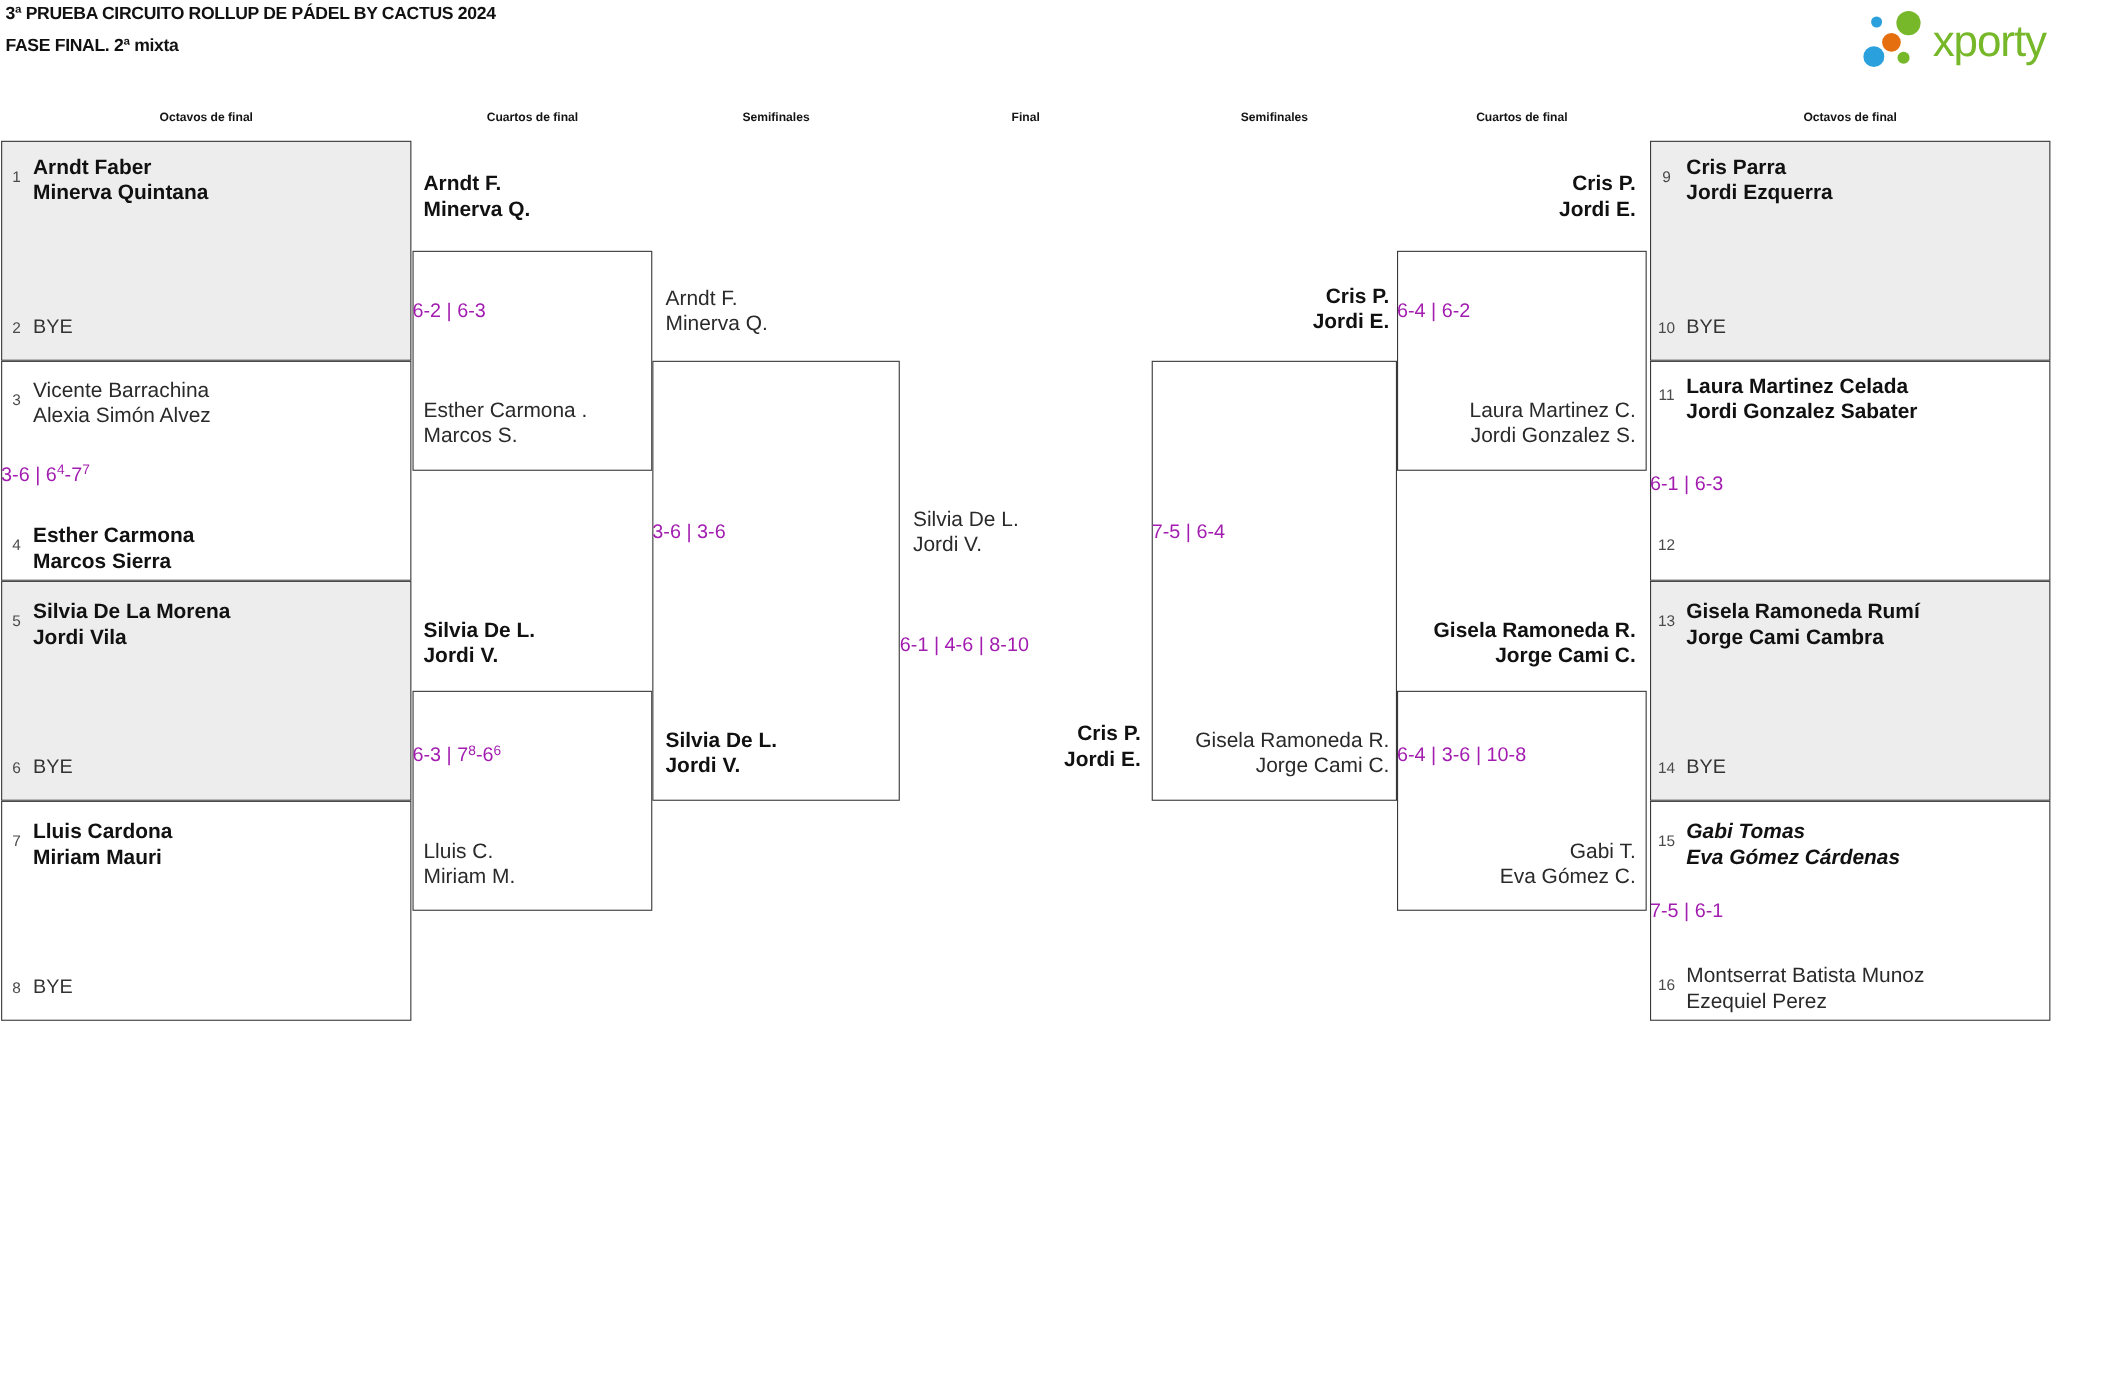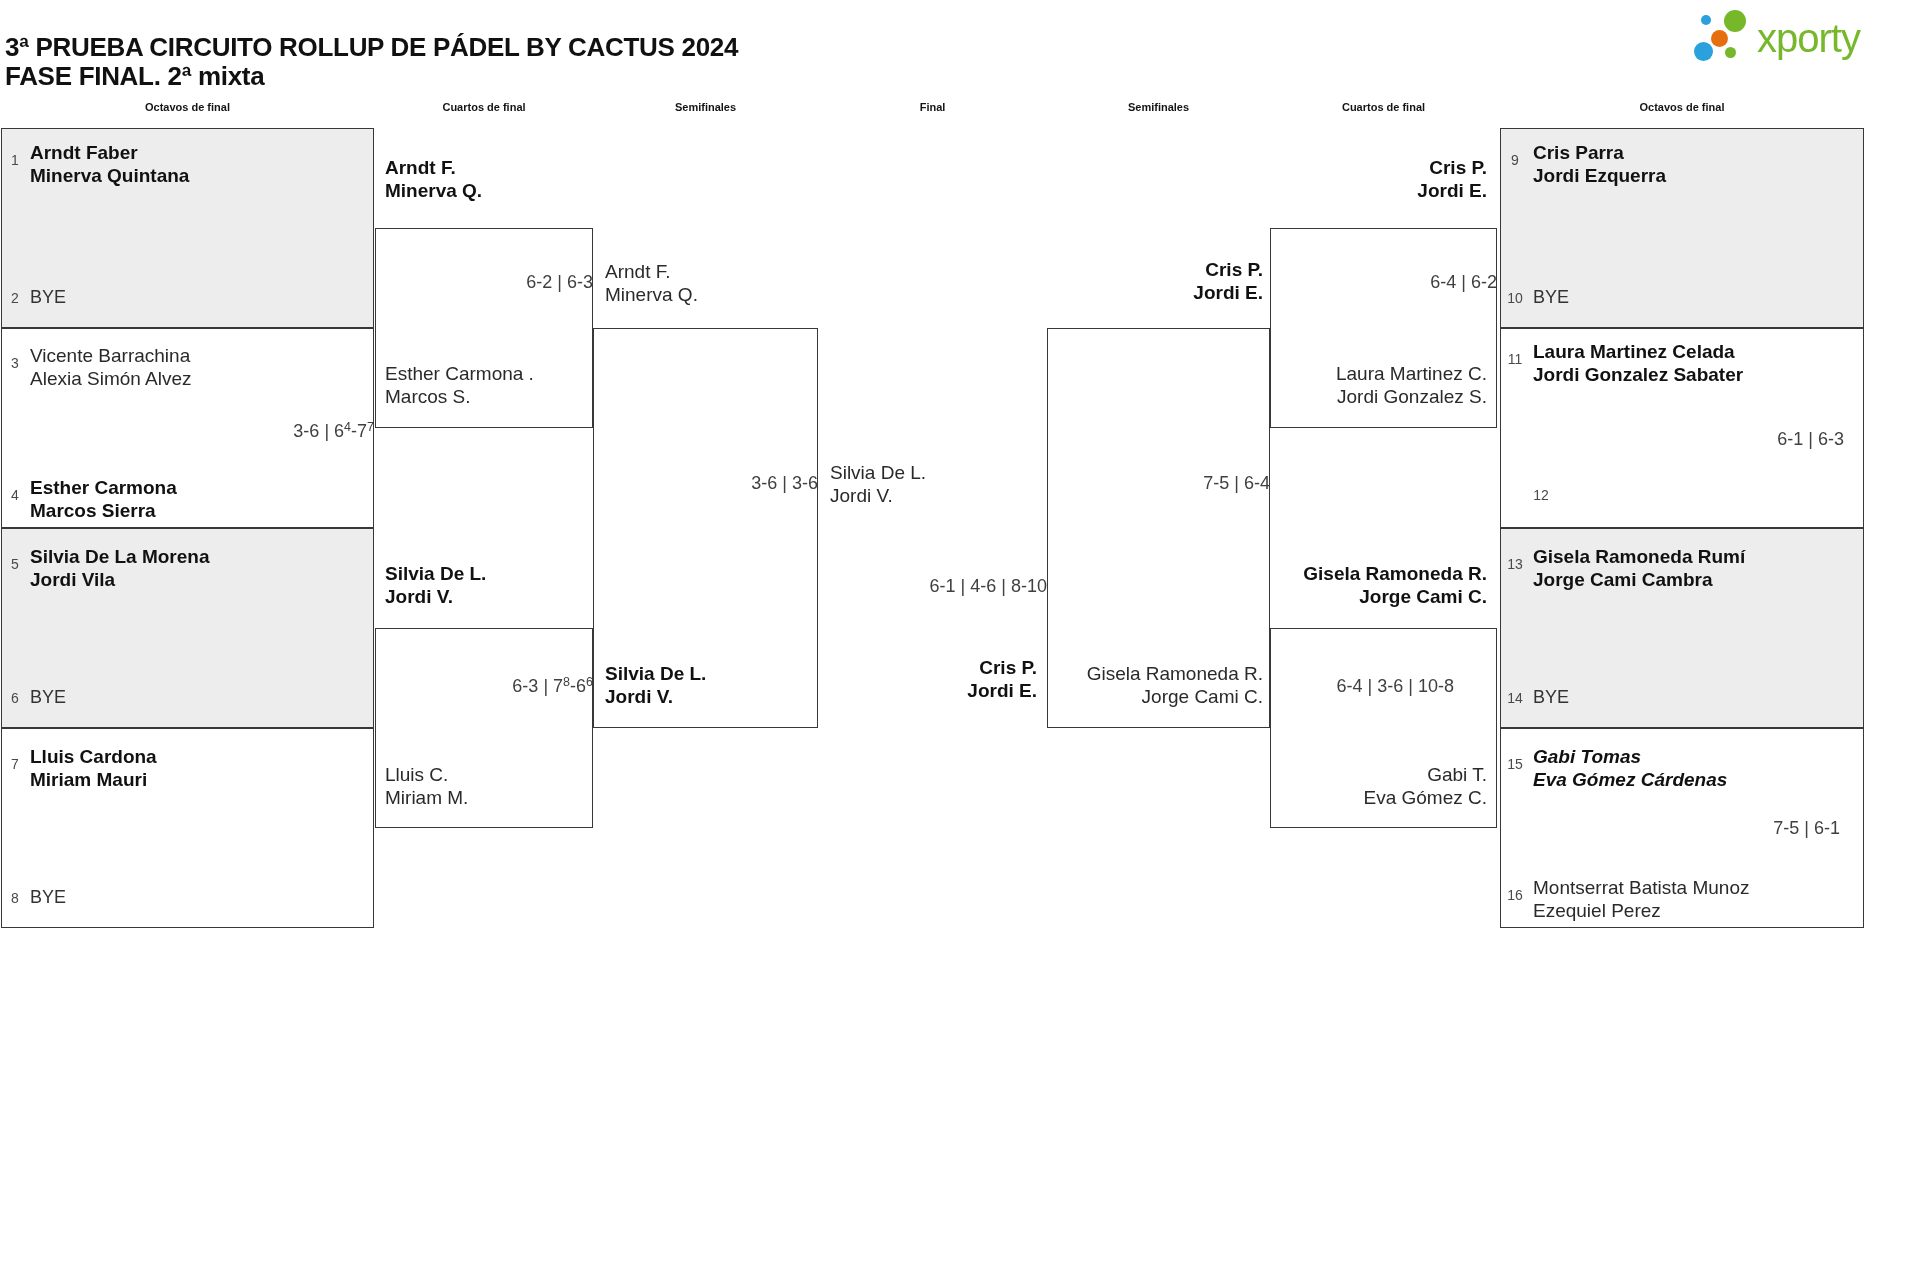--- a/index.html
+++ b/index.html
@@ -1,28 +1,28 @@
 <!DOCTYPE html>
 <html><head>
 <meta charset="utf-8">
 <style>
   html,body{margin:0;padding:0;background:#fff;}
   .stage{position:relative;width:1920px;height:1265px;background:#ffffff;
          font-family:"Liberation Sans",sans-serif;color:#1c1c1c;overflow:hidden;}
-  .title-line{position:absolute;left:5px;font-size:26px;font-weight:700;color:#111;
-              letter-spacing:-0.3px;white-space:nowrap;margin-top:28px;}
+  .title-line{position:absolute;left:5px;font-size:16px;font-weight:700;color:#111;
+              letter-spacing:-0.3px;white-space:nowrap;}
   .hdr{position:absolute;top:101px;font-size:11px;font-weight:600;color:#141414;text-align:center;}
   .box{position:absolute;border:1px solid #383838;background:#ffffff;box-sizing:border-box;}
   .box.shaded{background:#ededed;}
   .team{position:absolute;font-size:19px;line-height:23px;color:#2a2a2a;white-space:nowrap;}
   .team.w{font-weight:700;color:#111;}
   .team.r{text-align:right;}
   .seed{position:absolute;width:26px;font-size:14px;color:#4a4a4a;text-align:center;line-height:17px;}
   .bye{position:absolute;font-size:18px;color:#333;}
-  .score{position:absolute;font-size:18px;color:#404040;text-align:right;white-space:nowrap;}
+  .score{position:absolute;font-size:18px;color:#a21caf;text-align:left;white-space:nowrap;}
   .score sup{font-size:12.5px;vertical-align:6px;line-height:0;}
   .dot{position:absolute;border-radius:50%;}
   .wordmark{position:absolute;left:1757px;top:18px;font-size:40px;line-height:40px;
             font-weight:400;letter-spacing:-1px;}
 </style>
 </head>
 <body>
 
 <div class="stage">
 
@@ -193,21 +193,21 @@
   <div class="bye" style="left:1533px;top:287px;">BYE</div>
 
   <div class="seed" style="left:1502px;top:351px;">11</div>
   <div class="team w" style="left:1533px;top:340px;">
     <div>Laura Martinez Celada</div>
       <div>Jordi Gonzalez Sabater</div>
   </div>
   <div class="score" style="left:1500px;top:429px;width:344px;">
     <span>6-1 | 6-3</span><sup></sup><span></span><sup></sup>
   </div>
-  <div class="seed" style="left:1502px;top:487px;padding-left:26px;">12</div>
+  <div class="seed" style="left:1502px;top:487px;">12</div>
 
   <div class="seed" style="left:1502px;top:556px;">13</div>
   <div class="team w" style="left:1533px;top:545px;">
     <div>Gisela Ramoneda Rumí</div>
       <div>Jorge Cami Cambra</div>
   </div>
   <div class="seed" style="left:1502px;top:690px;">14</div>
   <div class="bye" style="left:1533px;top:687px;">BYE</div>
 
   <div class="seed" style="left:1502px;top:756px;">15</div>

